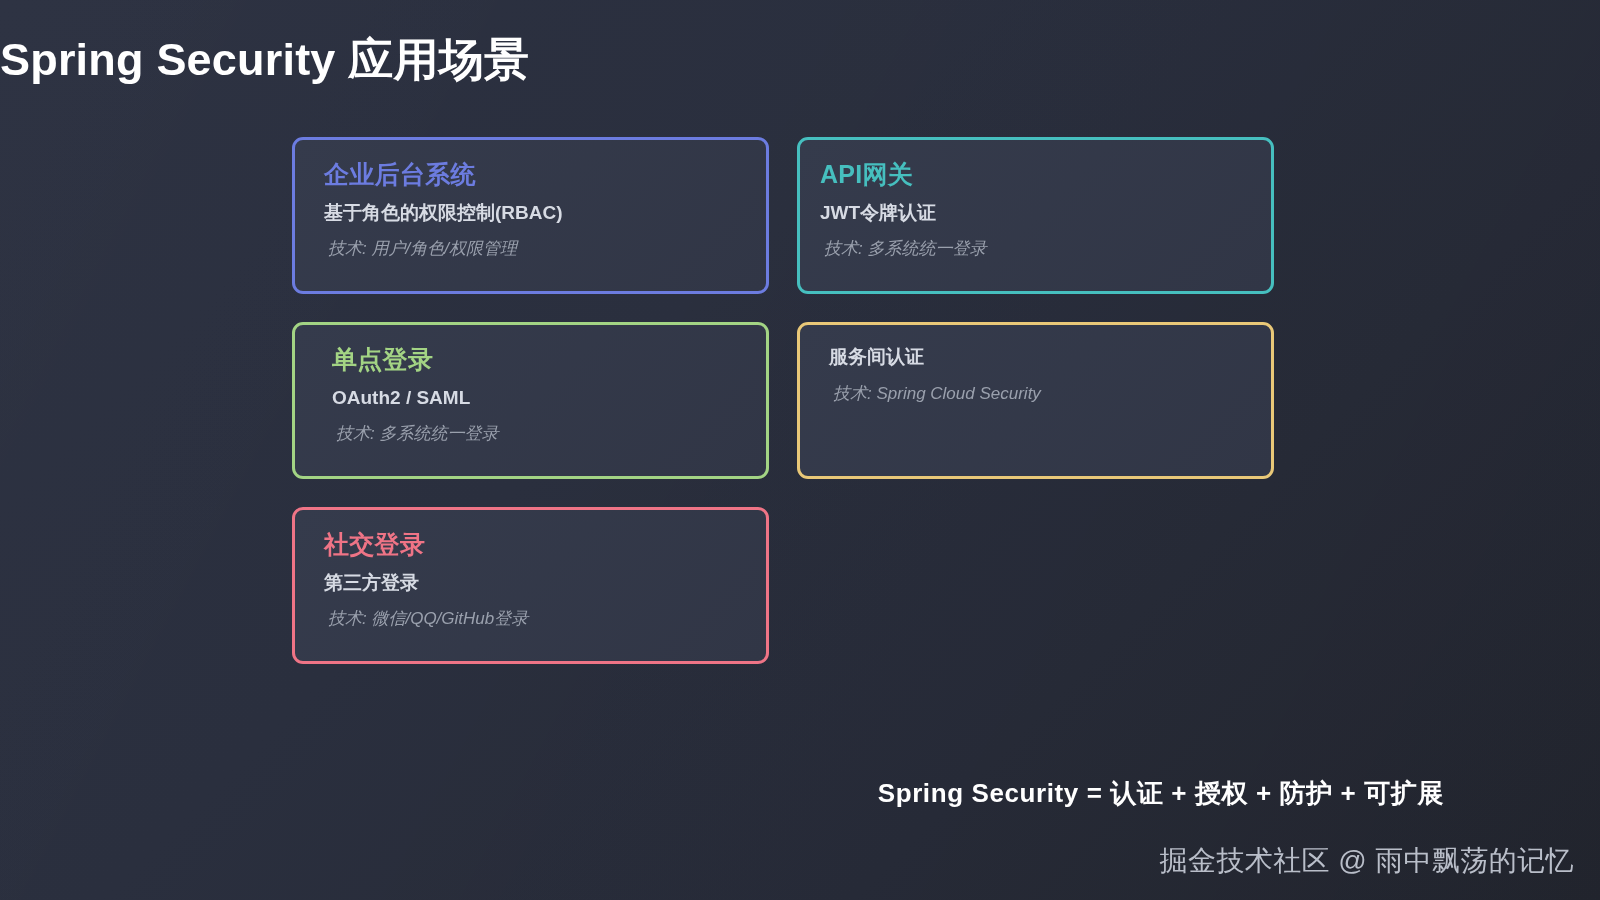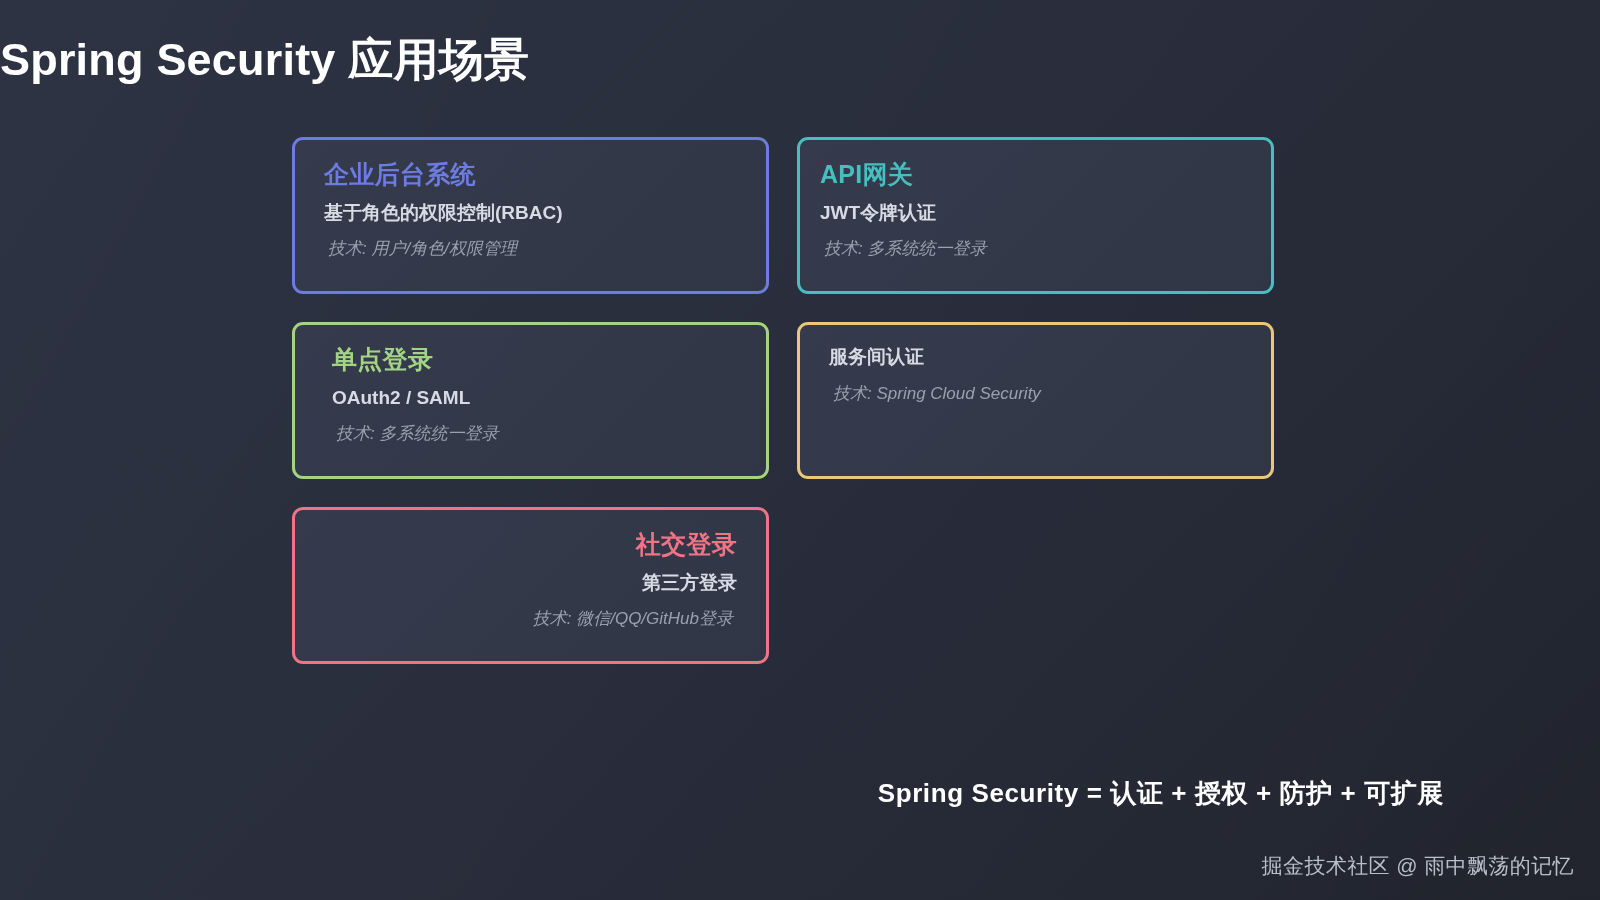--- a/index.html
+++ b/index.html
@@ -103,21 +103,21 @@
     font-size: 26px;
     font-weight: bold;
     color: #ffffff;
     letter-spacing: 0.6px;
   }
 
   .watermark {
     position: absolute;
     right: 26px;
     bottom: 20px;
-    font-size: 21px;
+    font-size: 28px;
     color: #b9bec9;
     letter-spacing: 0.4px;
     white-space: nowrap;
   }
 </style>
 </head>
 <body>
 
 <div id="slide">
 
@@ -141,21 +141,21 @@
       <div class="card-title" style="color: rgb(163, 212, 132);">单点登录</div>
       <div class="card-desc">OAuth2 / SAML</div>
       <div class="card-tech">技术: 多系统统一登录</div>
     </div>
 
     <div class="card" style="border-color: rgb(233, 200, 120);">
       <div class="card-desc">服务间认证</div>
       <div class="card-tech">技术: Spring Cloud Security</div>
     </div>
 
-    <div class="card" style="border-color: rgb(239, 116, 134); text-align: right;">
+    <div class="card" style="border-color: rgb(239, 116, 134);">
       <div class="card-title" style="color: rgb(239, 116, 134);">社交登录</div>
       <div class="card-desc">第三方登录</div>
       <div class="card-tech">技术: 微信/QQ/GitHub登录</div>
     </div>
 
   </div>
 
   <div class="footer-line">Spring Security = 认证 + 授权 + 防护 + 可扩展</div>
 
   <div class="watermark">掘金技术社区 @ 雨中飘荡的记忆</div>

